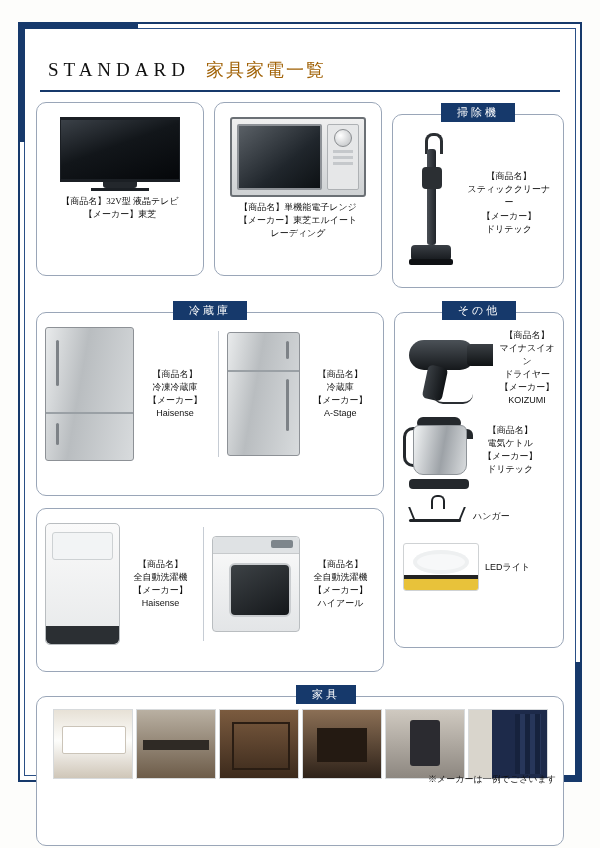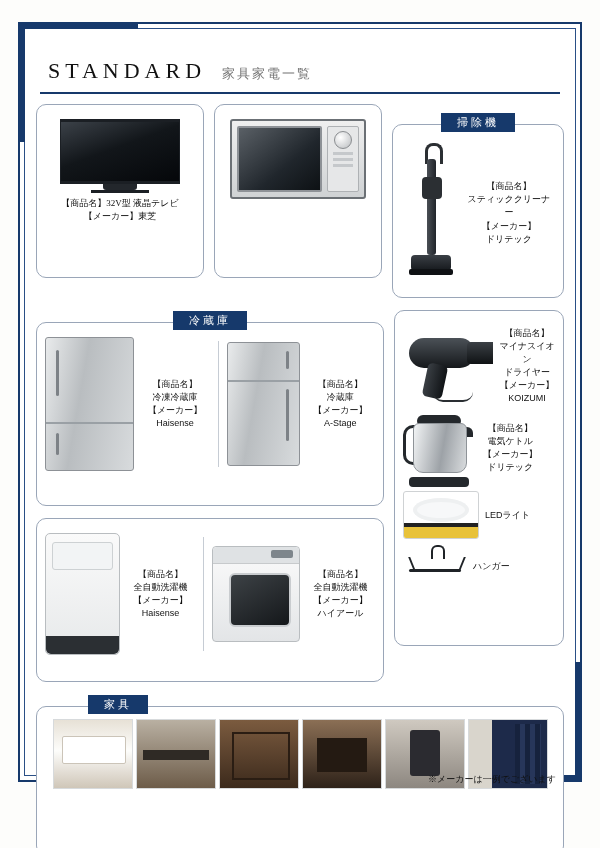--- a/index.html
+++ b/index.html
@@ -38,24 +38,24 @@
     position:absolute;left:36px;top:44px;right:36px;bottom:84px;
   }
 
   
   .header{
     display:flex;align-items:baseline;gap:16px;
     padding:14px 4px 6px 12px;
   }
   .std-title{
     font-family:"Liberation Serif", serif;
-    font-size:22px;letter-spacing:5px;color:#111;
+    font-size:19px;letter-spacing:5px;color:#111;
   }
   .std-sub{
-    font-size:13px;letter-spacing:2px;color:#737373;
+    font-size:18px;letter-spacing:2px;color:#a16207;
   }
   .hr-blue{
     height:2px;background:#16396b;margin:2px 4px 10px 4px;
   }
 
   
   .label{
     display:inline-block;
     background:#16396b;color:#fff;
     font-size:11px;letter-spacing:3px;
@@ -70,21 +70,21 @@
     border-radius:10px;
     background:#fff;
     position:relative;
     padding:14px 8px 8px 8px;
   }
 
   
   .row1{display:flex;gap:10px;}
   .col-tv{width:168px;}
   .col-range{width:168px;}
-  .col-clean{flex:1;margin-top:8px;}
+  .col-clean{flex:1;}
   .row2{display:flex;gap:10px;margin-top:12px;}
   .col-fridge{width:348px;}
   .col-other{flex:1;}
   .row3{margin-top:12px;width:348px;}
   .row4{margin-top:12px;}
 
   .prod{
     display:flex;align-items:center;gap:6px;
   }
   .prod-col{
@@ -236,20 +236,23 @@
           <div class="prod-col">
             <div class="img mw">
               <div class="mw-door"></div>
               <div class="mw-panel">
                   <div class="knob"></div>
                   <div class="mw-lines"></div>
                   <div class="mw-lines"></div>
                   <div class="mw-lines"></div>
                 </div>
             </div>
+            <div class="spec">【商品名】単機能電子レンジ
+【メーカー】東芝エルイート
+レーディング</div>
           </div>
         </div>
       </div>
 
       <div class="col-clean">
         <div class="label-wrap"><span class="label">掃除機</span></div>
         <div class="box" style="height:150px;">
           <div class="clean-body">
             <div class="img vac">
               <div class="vac-handle"></div>
@@ -316,20 +319,21 @@
               <div class="spec" style="width:74px;">【商品名】
 全自動洗濯機
 【メーカー】
 ハイアール</div>
             </div>
           </div>
         </div>
       </div>
 
       <div class="col-other">
+        <div class="label-wrap"><span class="label">その他</span></div>
         <div class="box" style="height:312px;">
           <div class="other-item">
             <div class="img dryer">
               <div class="barrel"></div>
                 <div class="nozzle"></div>
                 <div class="grip"></div>
                 <div class="cord"></div>
             </div>
             <div class="spec">【商品名】
 マイナスイオン
@@ -344,43 +348,43 @@
                 <div class="handle"></div>
                 <div class="body"></div>
                 <div class="base"></div>
             </div>
             <div class="spec">【商品名】
 電気ケトル
 【メーカー】
 ドリテック</div>
           </div>
           <div class="other-item">
-            <div class="img led">
-              <div class="ring"></div>
-                <div class="bar2"></div>
-                <div class="bar"></div>
-            </div>
-            <div class="spec">LEDライト</div>
-          </div>
-          <div class="other-item">
             <div class="img hanger">
               <div class="hook"></div>
                 <div class="l"></div>
                 <div class="r"></div>
                 <div class="bar"></div>
             </div>
             <div class="spec">ハンガー</div>
           </div>
+          <div class="other-item">
+            <div class="img led">
+              <div class="ring"></div>
+                <div class="bar2"></div>
+                <div class="bar"></div>
+            </div>
+            <div class="spec">LEDライト</div>
+          </div>
         </div>
       </div>
 
     </div>
 
     <div class="row4">
-      <div style="text-align:left;padding-left:52px;" class="label-wrap">
+      <div style="text-align:center;padding-left:52px;" class="label-wrap">
         <span class="label">家具</span>
       </div>
       <div class="box" style="height:128px;padding-top:12px;">
         <div class="furn-strip">
           <div class="furn f-bed"></div>
           <div class="furn f-desk"></div>
           <div class="furn f-rack"></div>
           <div class="furn f-side"></div>
           <div class="furn f-chair"></div>
           <div class="furn f-curtain"></div>

